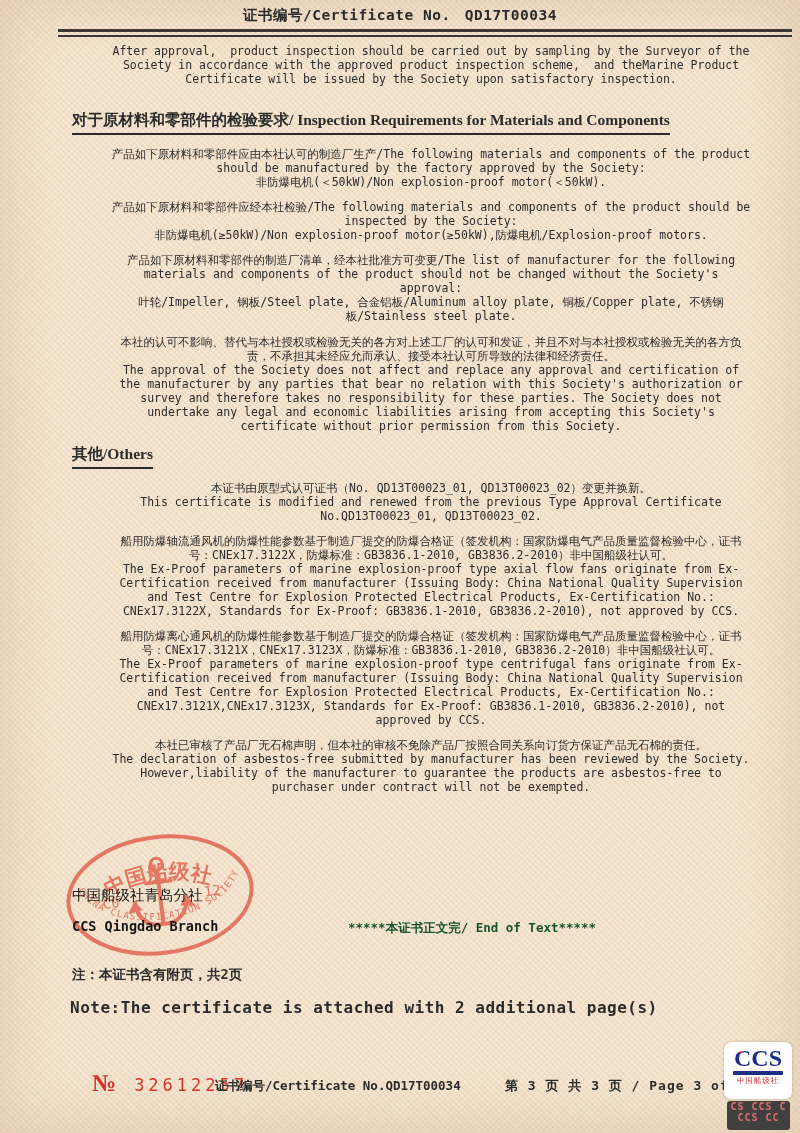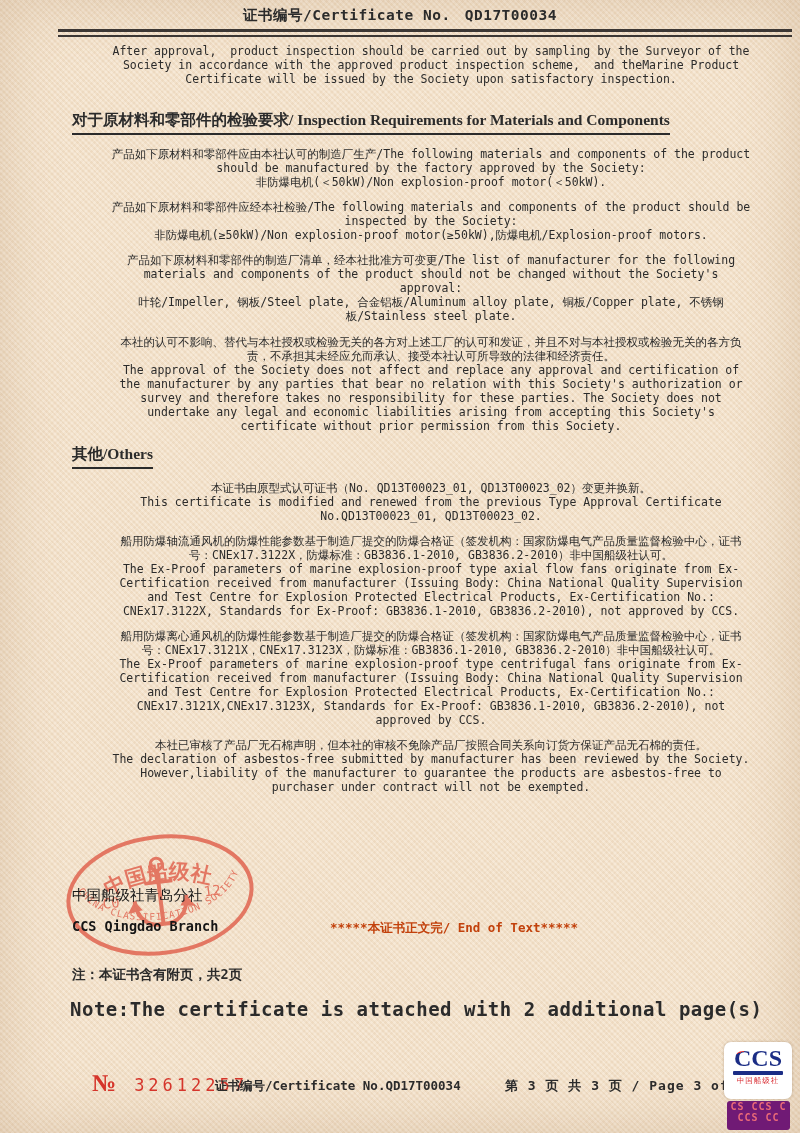--- a/index.html
+++ b/index.html
@@ -37,23 +37,23 @@
   .gap12{margin-top:12px;}
   .gap11{margin-top:11px;}
   .gap20{margin-top:20px;}
   .sigzone{position:absolute;left:0;top:830px;width:800px;height:130px;}
   .stamp{
     position:absolute;left:62px;top:2px;opacity:0.82;
     transform:rotate(-7deg);
   }
   .branch-cn{position:absolute;left:72px;top:56px;font-size:14.5px;color:#151515;}
   .branch-en{position:absolute;left:72px;top:88px;font-size:13.5px;font-weight:bold;color:#151515;}
-  .endtext{position:absolute;left:330px;top:90px;font-size:12.5px;font-weight:bold;color:#c2410c;}
+  .endtext{position:absolute;left:348px;top:90px;font-size:12.5px;font-weight:bold;color:#14532d;}
   .note-cn{position:absolute;left:72px;top:966px;font-size:13.5px;font-weight:bold;}
-  .note-en{position:absolute;left:70px;top:998px;font-size:19px;font-weight:bold;letter-spacing:0.5px;}
+  .note-en{position:absolute;left:70px;top:998px;font-size:16px;font-weight:bold;letter-spacing:0.5px;}
   .footer-serial{
     position:absolute;left:92px;top:1070px;color:#d5352b;
     font-family:"Liberation Serif","DejaVu Serif",serif;
   }
   .footer-serial .no{font-size:24px;font-weight:bold;}
   .footer-serial .digits{
     font-size:17px;letter-spacing:4px;margin-left:18px;
     font-family:"DejaVu Sans Mono",monospace;
   }
   .footer-cert{position:absolute;left:215px;top:1078px;font-size:12.5px;font-weight:bold;text-align:right;}
@@ -66,21 +66,21 @@
   .ccs-text{
     margin-top:4px;font-family:"Liberation Serif","DejaVu Serif",serif;
     font-size:24px;font-weight:bold;line-height:24px;
     background:linear-gradient(160deg,#d8262c 0 26%,#1b2d85 26%);
     -webkit-background-clip:text;background-clip:text;color:transparent;
   }
   .ccs-bar{margin:1px auto 1px;width:50px;height:4px;background:#1b2d85;border-radius:1px;}
   .ccs-sub{font-size:7.5px;color:#d8262c;letter-spacing:1px;}
   .ccs-sticker{
     position:absolute;left:727px;top:1101px;width:63px;height:29px;
-    background:#701a75;border-radius:3px;overflow:hidden;
+    background:#404040;border-radius:3px;overflow:hidden;
     color:rgba(255,120,120,0.85);font-size:10px;font-weight:bold;
     line-height:11px;letter-spacing:1px;text-align:center;
   }
 </style>
 </head>
 <body>
 
 <div class="hdr">
   <span>证书编号/Certificate No.</span><span class="num">QD17T00034</span>
 </div>

